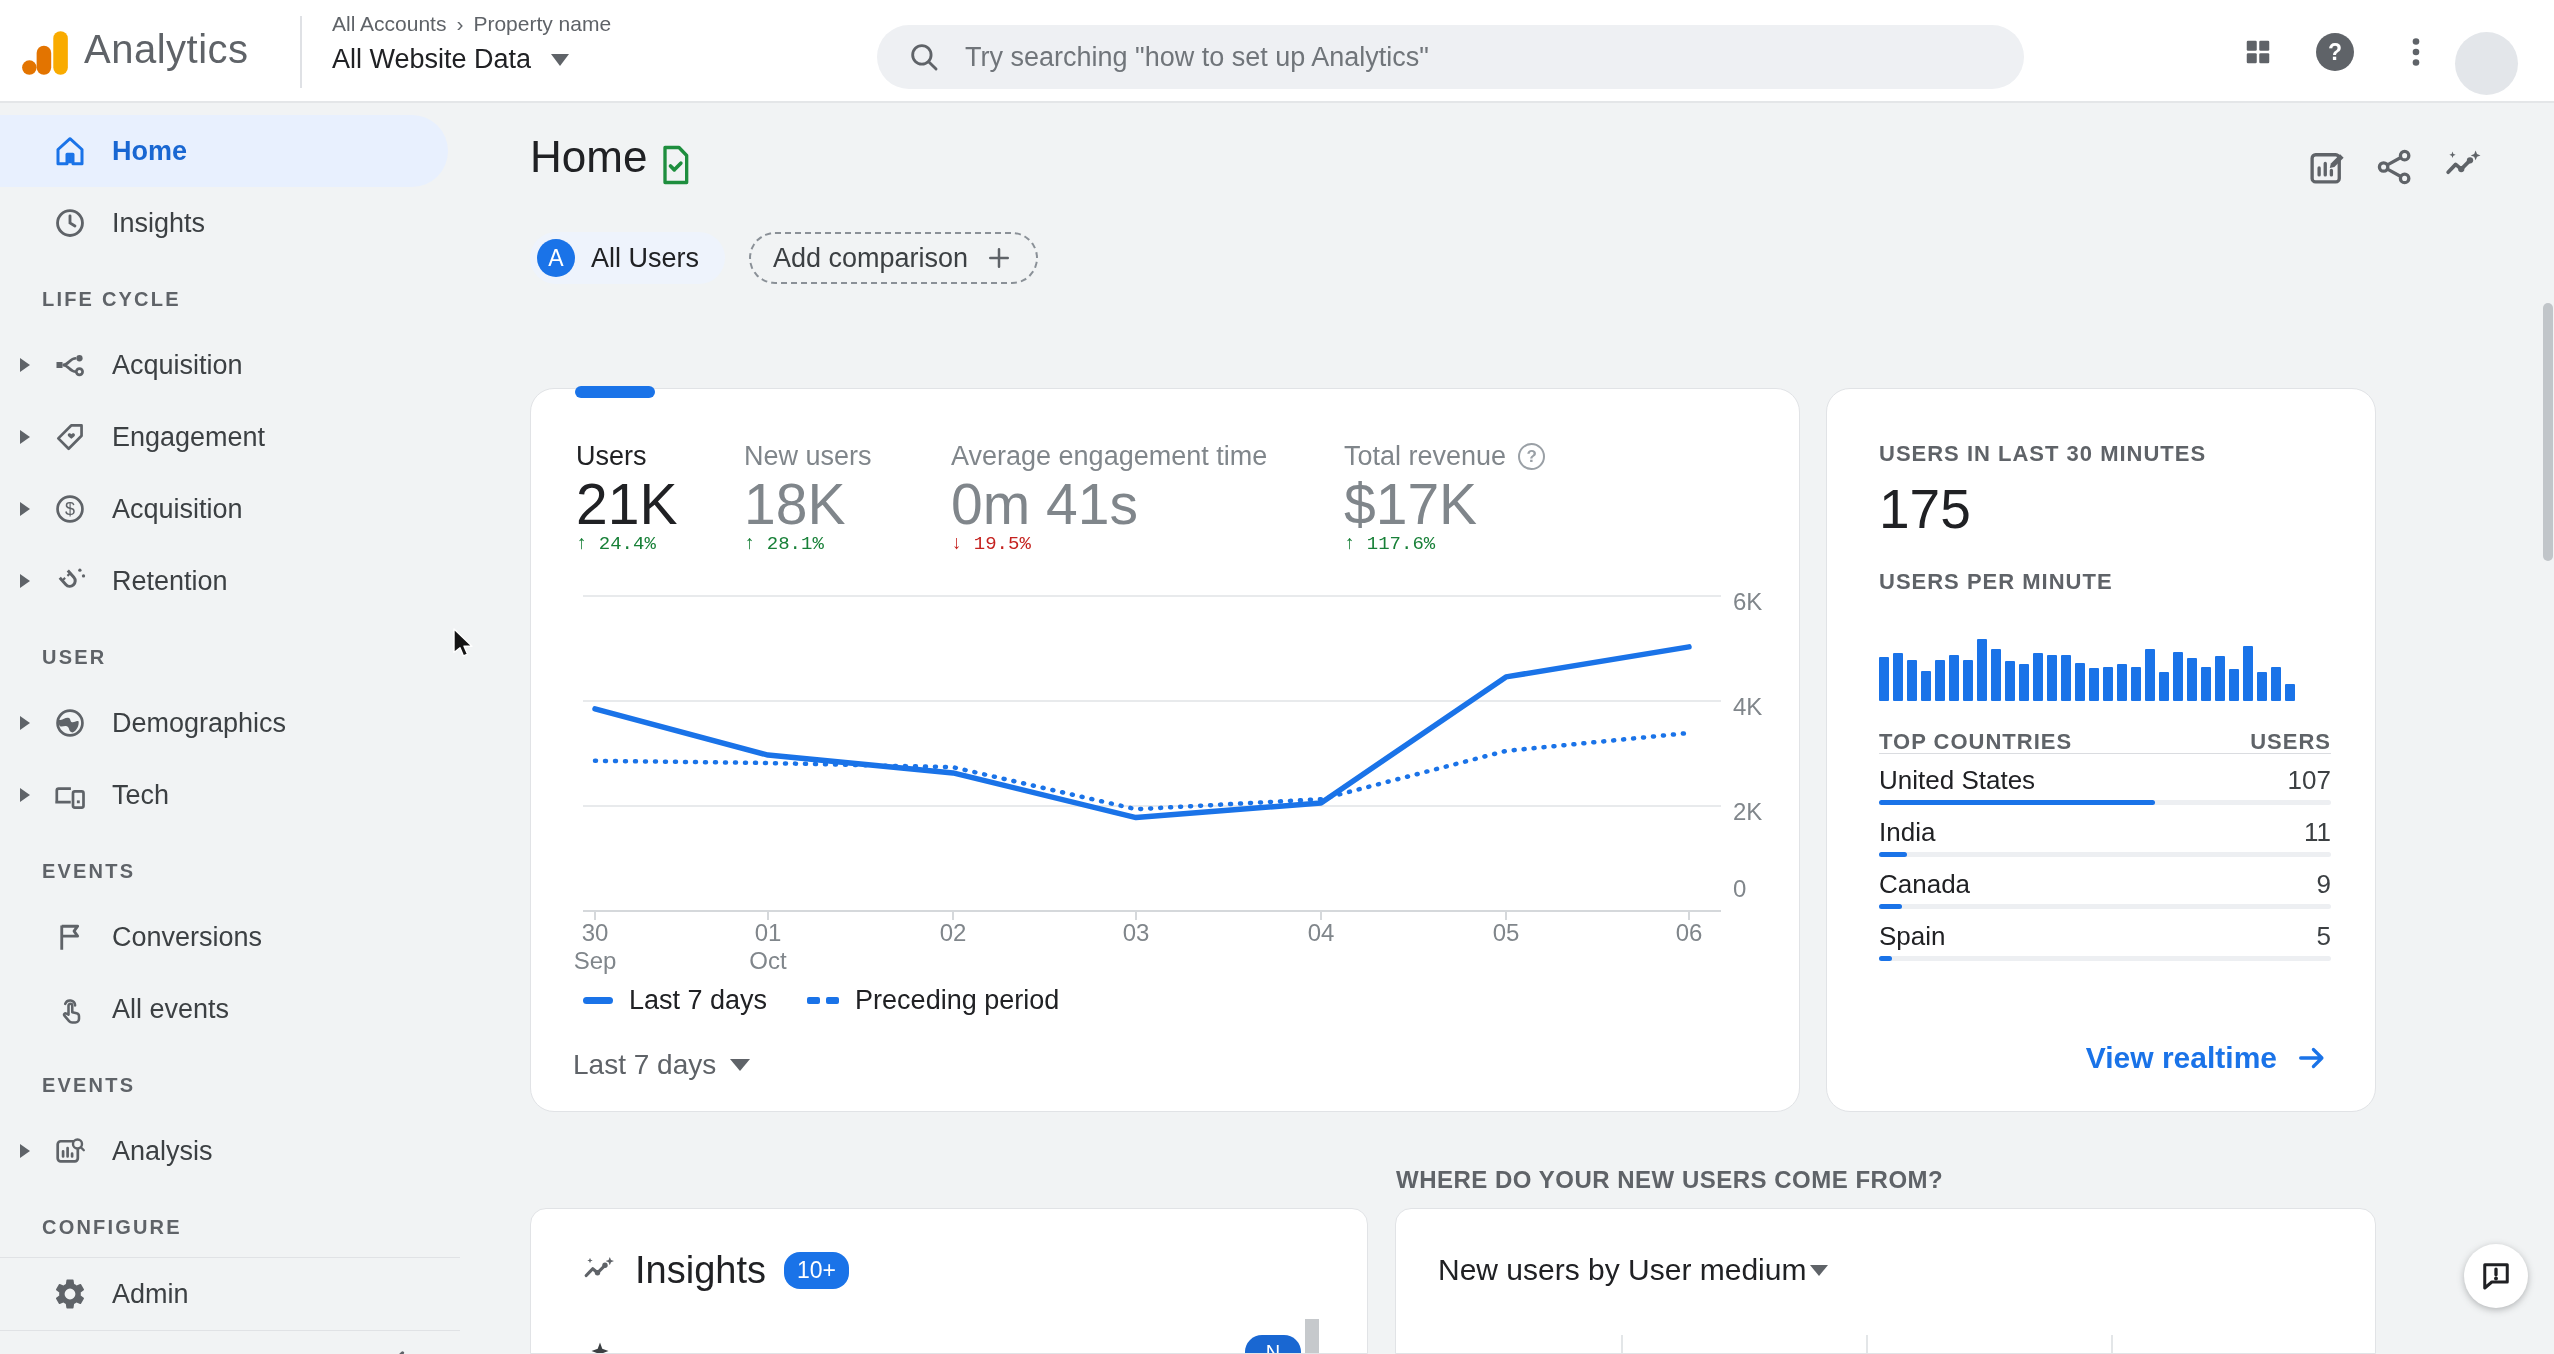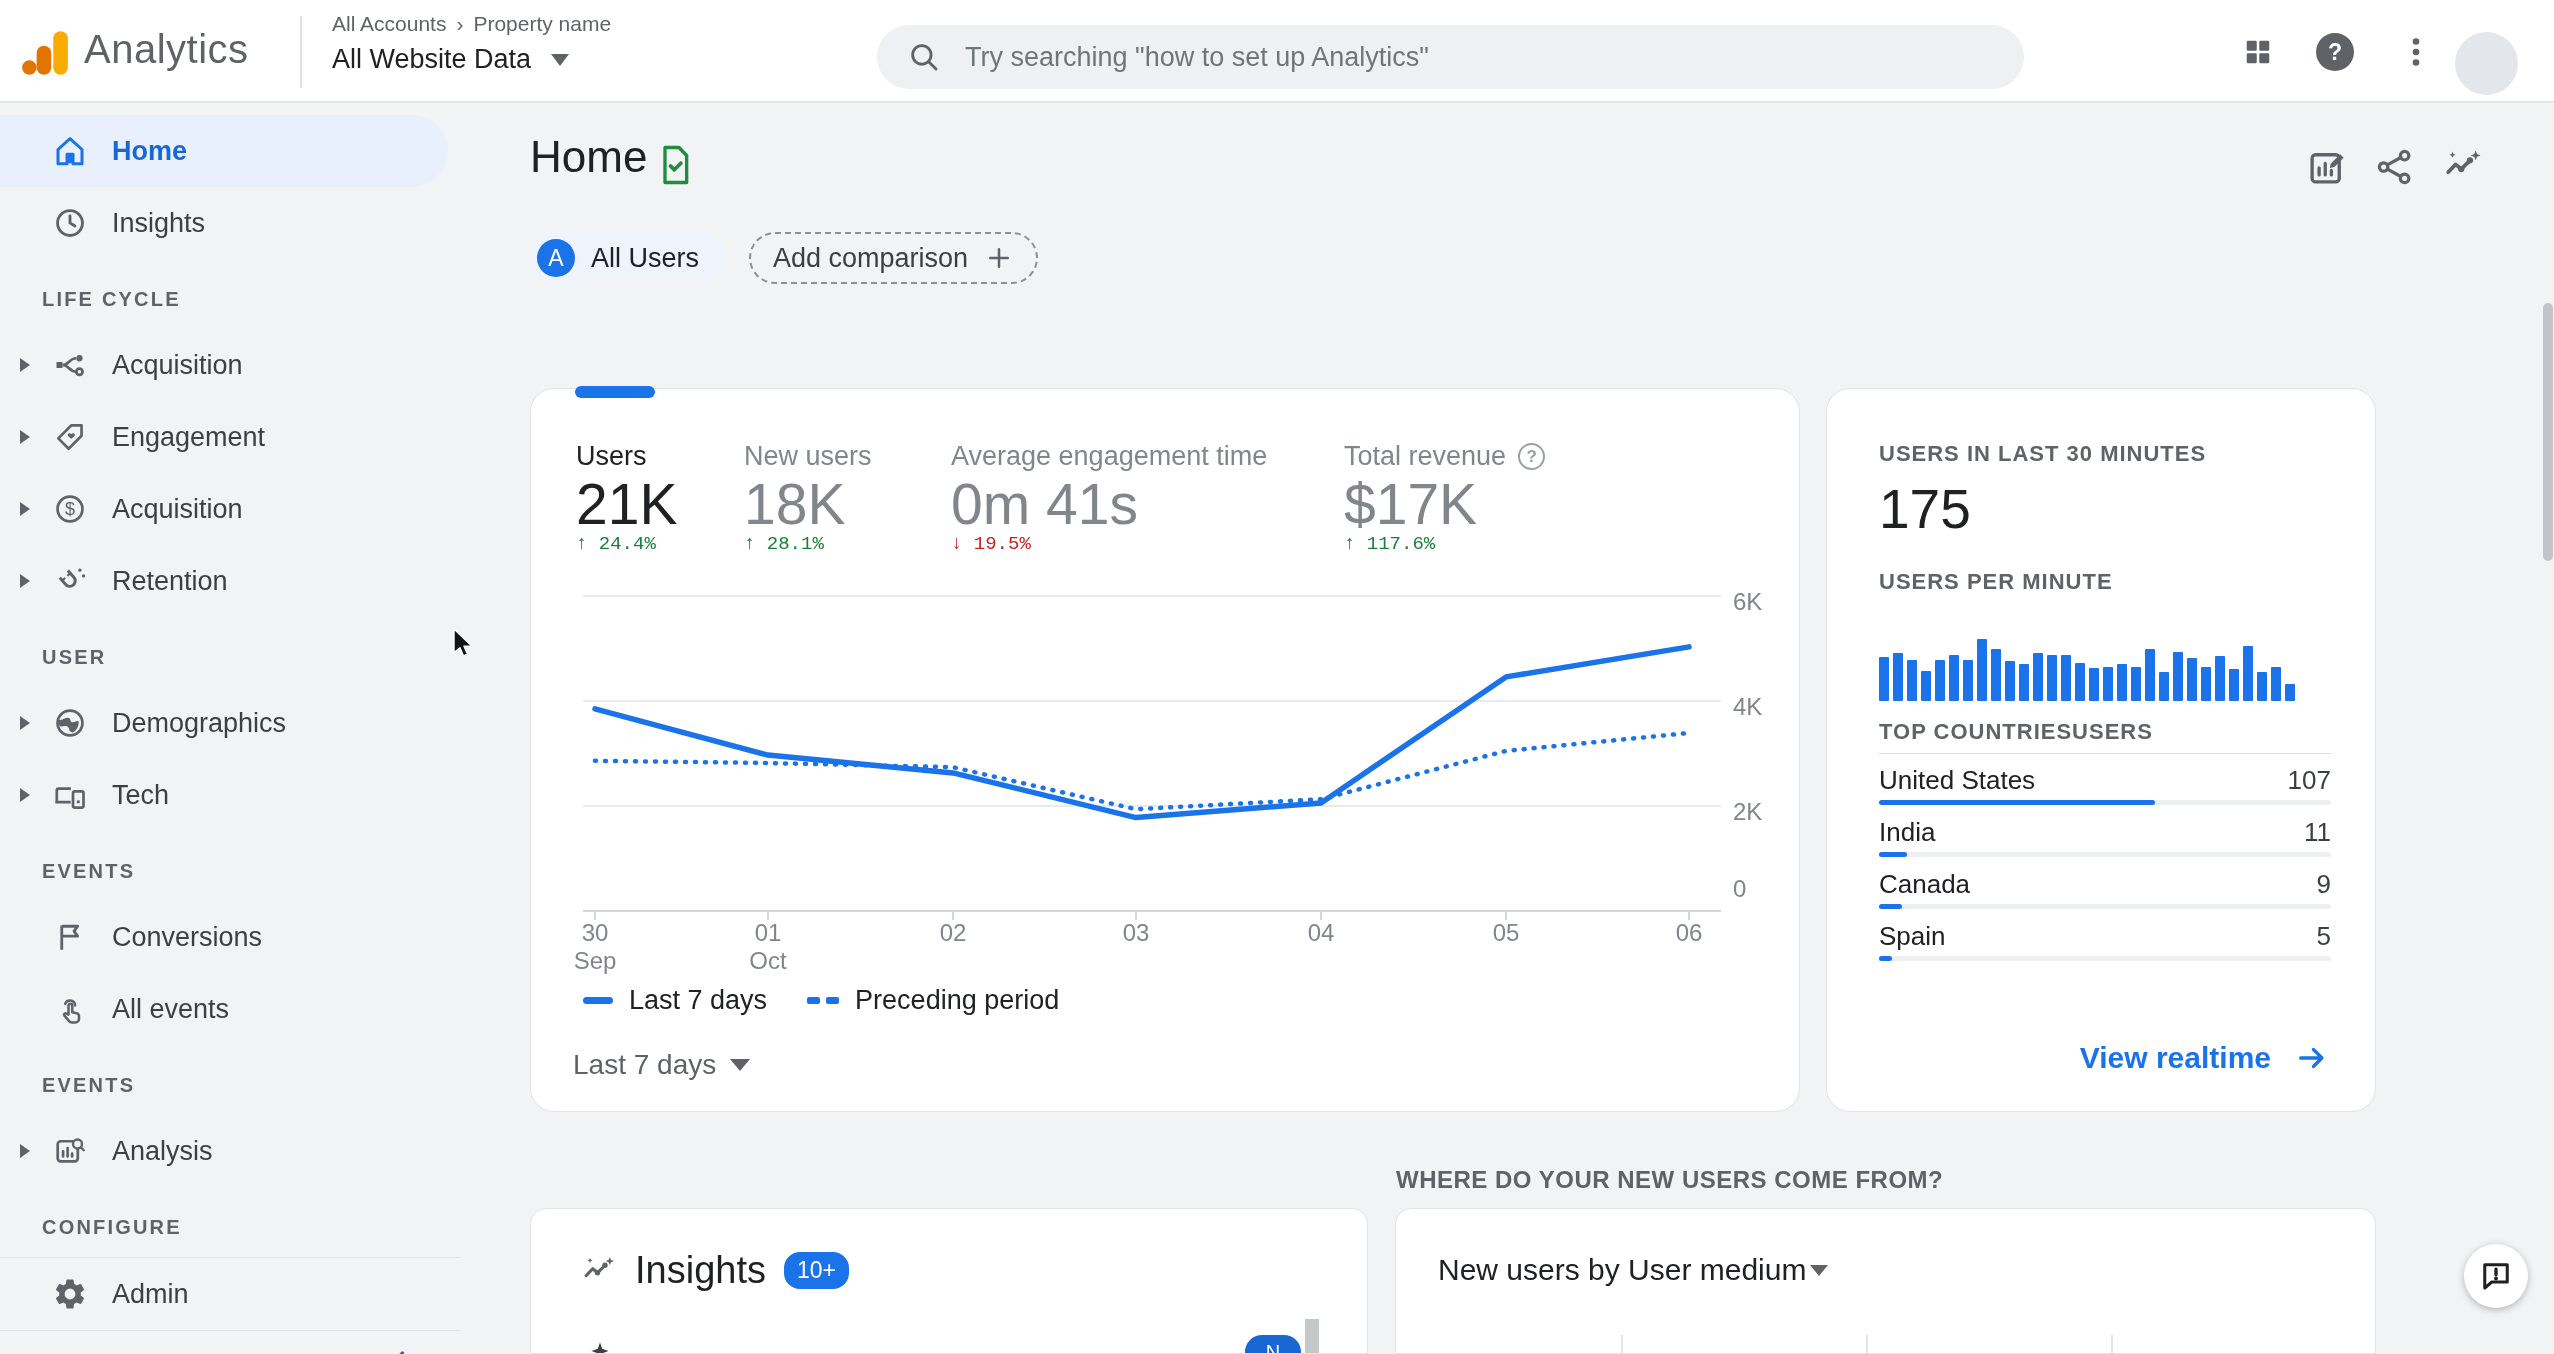--- a/index.html
+++ b/index.html
@@ -66,29 +66,29 @@
   .range-row .caret { border-left-width:10px; border-right-width:10px; border-top-width:12px; }
 
   
   .realtime-card { left:1826px; top:388px; width:550px; height:724px; padding:0 46px 0 52px; }
   .rt-caps { font-size:22px; letter-spacing:1px; color:#5f6368; font-weight:bold; }
   .rt-label1 { position:absolute; left:52px; top:52px; }
   .rt-value { position:absolute; left:52px; top:88px; font-size:55px; color:#202124; }
   .rt-label2 { position:absolute; left:52px; top:180px; }
   .minute-bars { position:absolute; left:52px; top:240px; width:452px; height:72px; display:flex; align-items:flex-end; gap:4px; }
   .minute-bars i { width:10px; background:#1a73e8; border-radius:1px; }
-  .rt-table-head { position:absolute; left:52px; top:330px; width:452px; display:flex; }
+  .rt-table-head { position:absolute; left:52px; top:340px; width:452px; display:flex; justify-content:space-between; }
   .rt-head-div { position:absolute; left:52px; top:364px; width:452px; border-top:1px solid #dadce0; }
   .countries { position:absolute; left:52px; top:366px; width:452px; }
   .c-row { position:relative; height:52px; }
   .c-row .c-name { position:absolute; left:0; top:10px; font-size:26px; color:#202124; }
   .c-row .c-val { position:absolute; right:0; top:10px; font-size:26px; color:#3c4043; }
   .c-row .c-track { position:absolute; left:0; bottom:2px; width:452px; height:5px; background:#edeff2; border-radius:3px; }
   .c-row .c-bar { position:absolute; left:0; bottom:2px; height:5px; background:#1a73e8; border-radius:3px; }
-  .view-realtime { position:absolute; right:46px; top:652px; display:flex; align-items:flex-start; gap:24px; font-size:30px; color:#1a73e8; font-weight:bold; cursor:pointer; }
+  .view-realtime { position:absolute; right:46px; top:652px; display:flex; align-items:flex-start; gap:18px; font-size:30px; color:#1a73e8; font-weight:bold; cursor:pointer; }
 
   
   .insights-card { left:530px; top:1208px; width:838px; height:146px; border-radius:16px 16px 0 0; overflow:hidden; }
   .insights-head { position:absolute; left:50px; top:40px; display:flex; align-items:center; gap:18px; }
   .insights-title { font-size:38px; color:#202124; }
   .badge { background:#1a73e8; color:#fff; font-size:23px; border-radius:16px; padding:5px 13px; }
   .ins-scroll { position:absolute; left:774px; top:110px; width:14px; height:80px; background:#c6c9cc; }
   .ins-partial-pill { position:absolute; left:714px; top:126px; width:56px; height:34px; border-radius:17px; background:#1967d2; color:#fff; font-size:20px; display:flex; align-items:center; justify-content:center; }
   .ins-partial-icon { position:absolute; left:52px; top:130px; }
 

